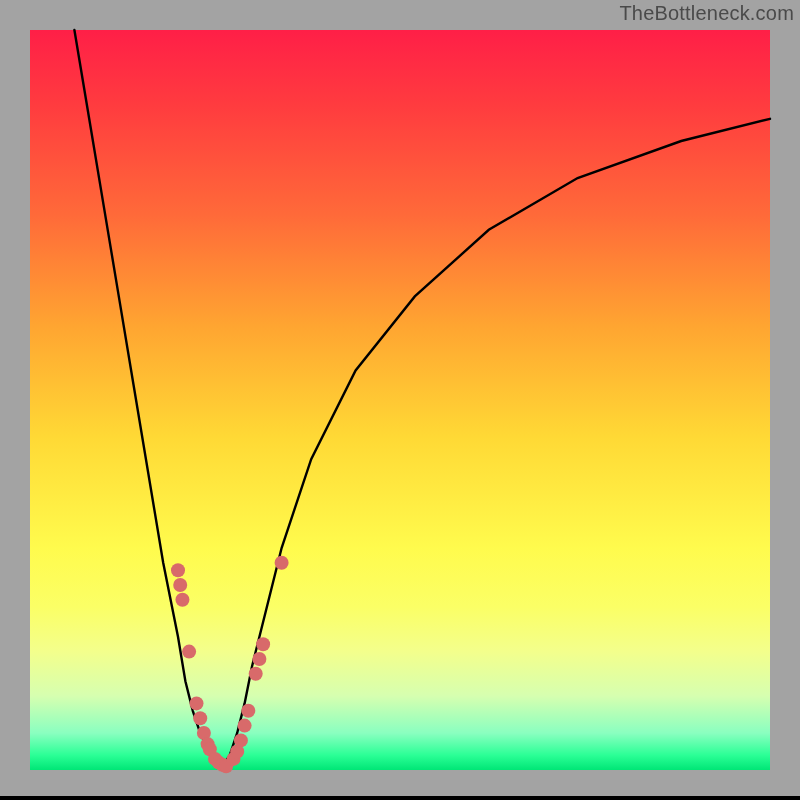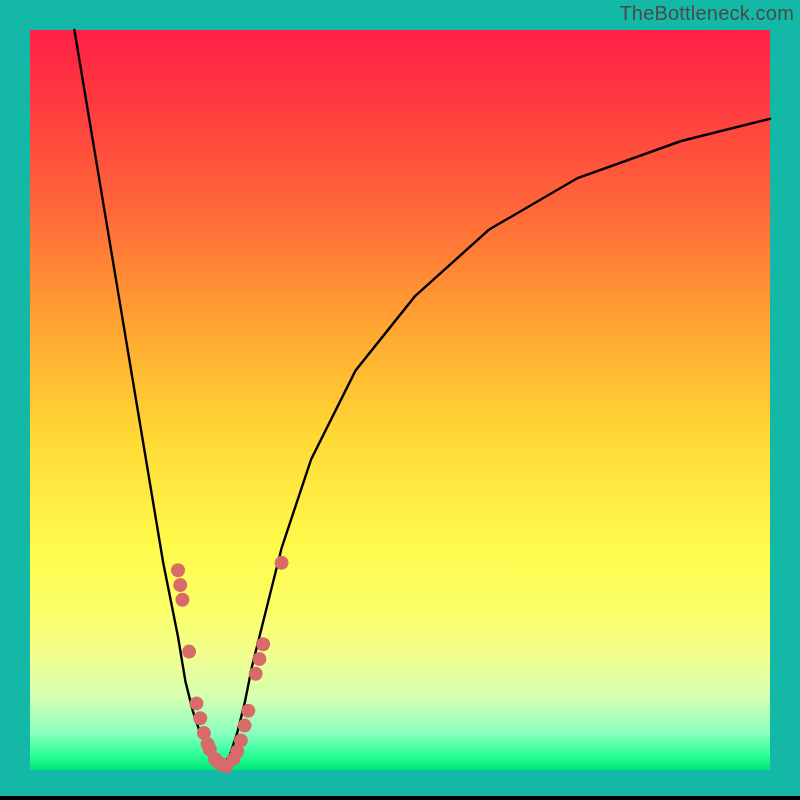--- a/index.html
+++ b/index.html
@@ -10,21 +10,21 @@
     overflow: hidden;
     background: #000;
     font-family: Arial, Helvetica, sans-serif;
   }
   .frame {
     position: absolute;
     left: 0;
     top: 0;
     width: 800px;
     height: 796px;
-    background: #14b8a6;
+    background: #a3a3a3;
   }
   .plot {
     position: absolute;
     left: 30px;
     top: 30px;
     width: 740px;
     height: 740px;
     background: linear-gradient(
       to bottom,
       #ff1f47 0%,

